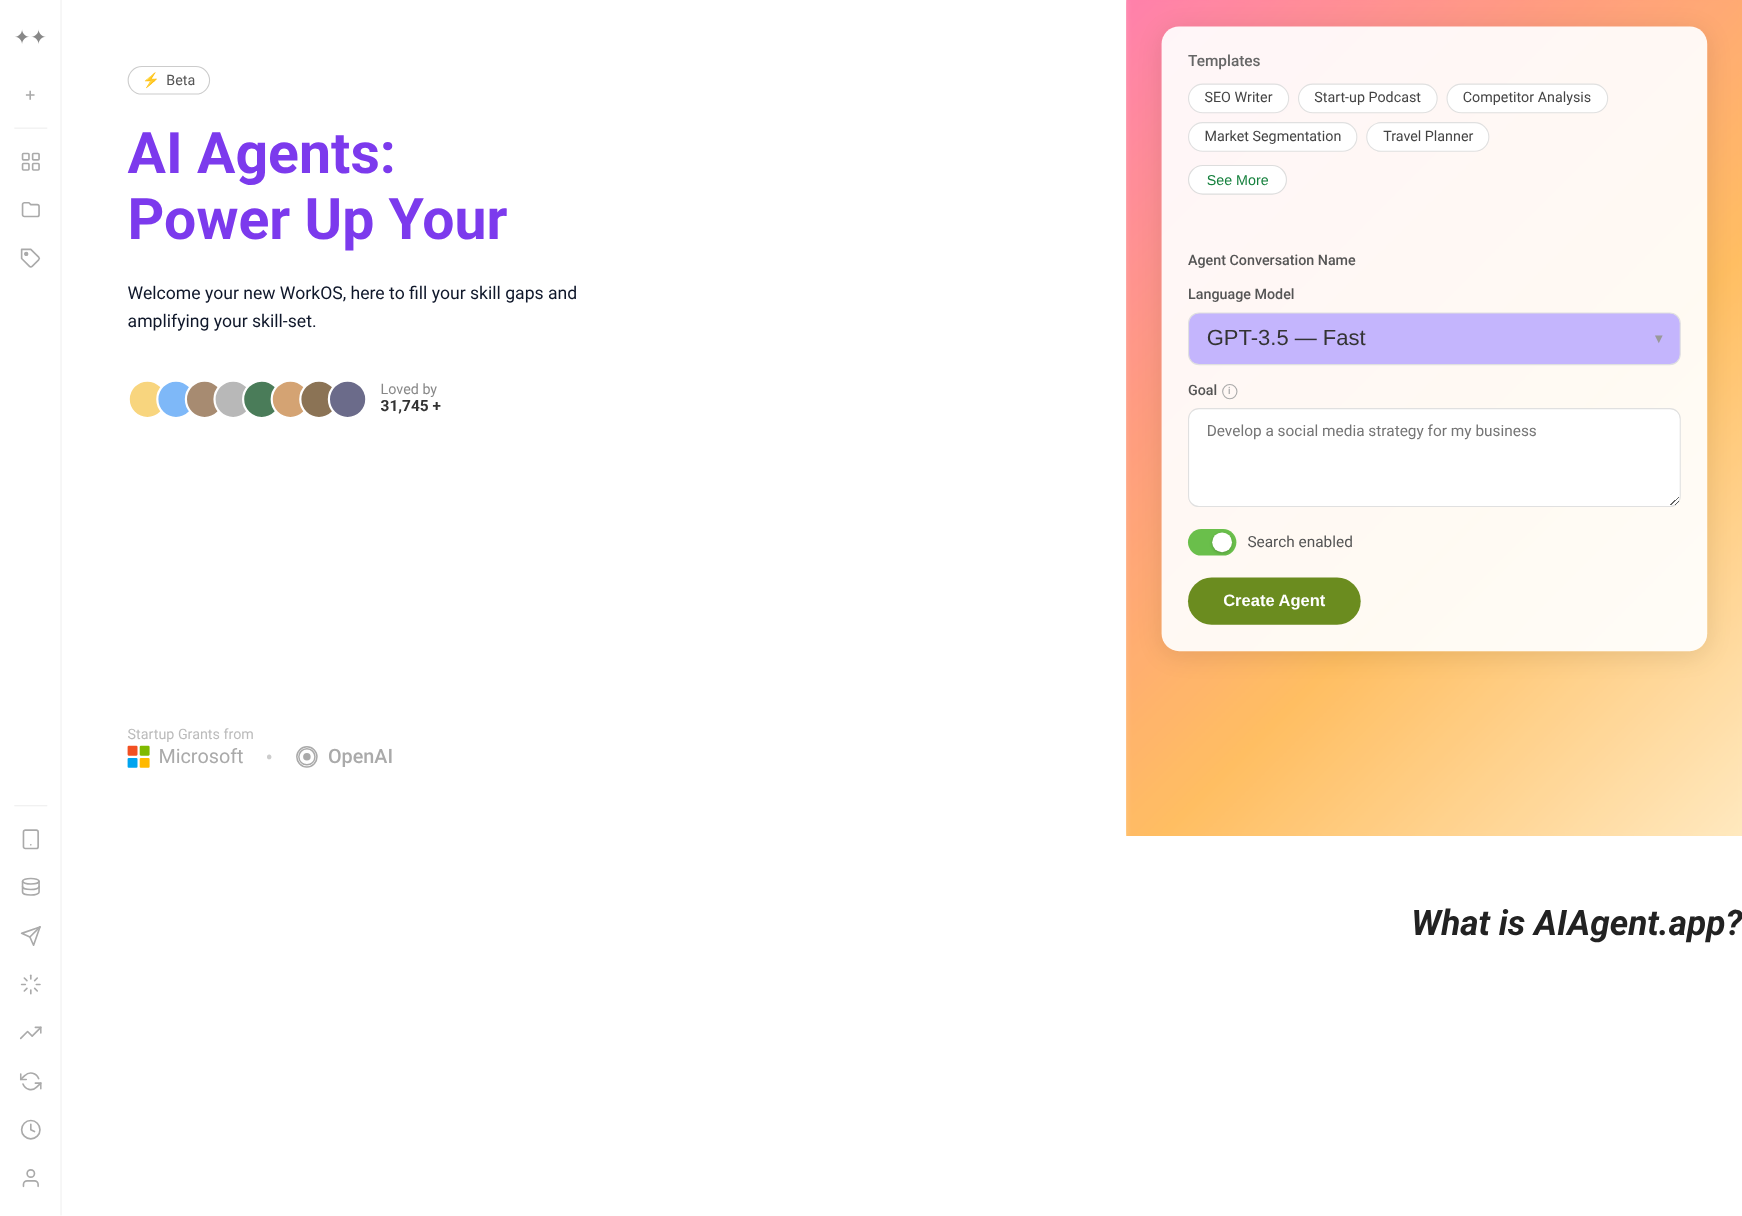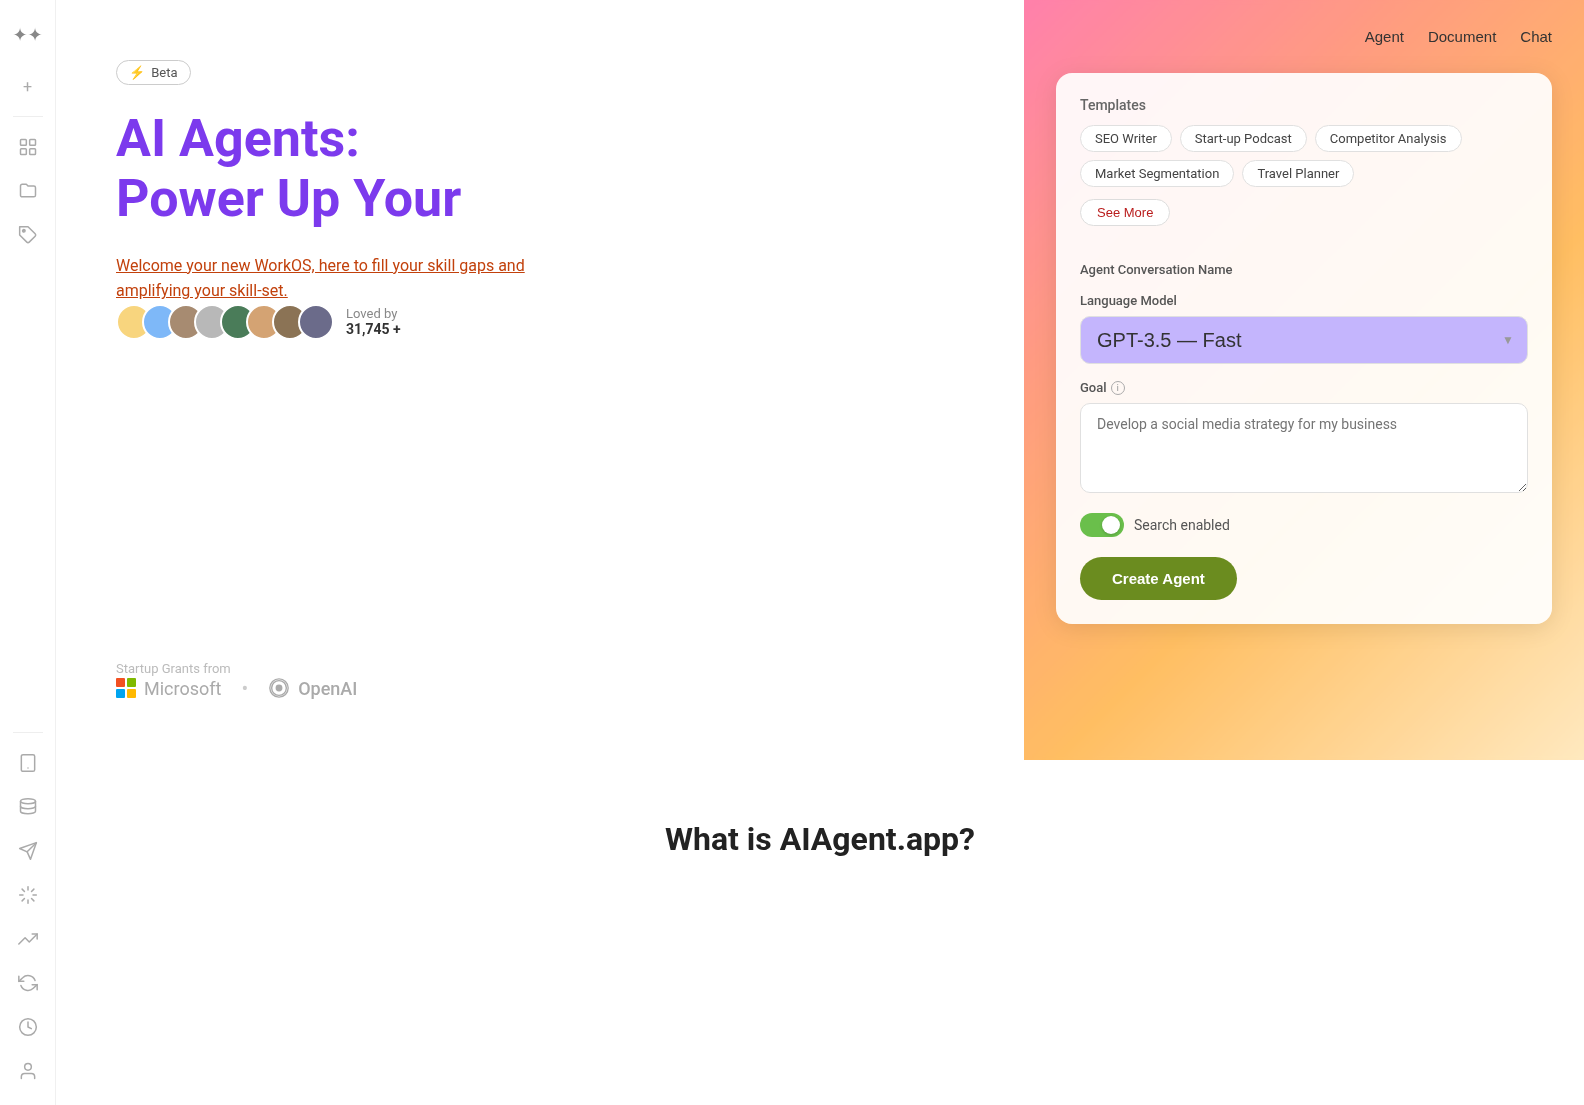--- a/index.html
+++ b/index.html
@@ -105,24 +105,24 @@
     .hero-title {
       font-size: 52px;
       font-weight: 700;
       color: #7c3aed;
       line-height: 1.15;
       margin-bottom: 24px;
     }
 
     .hero-subtitle {
       font-size: 16px;
-      color: #c2410c;
+      color: #0f172a;
       line-height: 1.6;
       max-width: 480px;
-      text-decoration: underline;
+      margin-bottom: 40px;
     }
 
     .avatars-row {
       display: flex;
       align-items: center;
       gap: 12px;
     }
     .avatar-stack {
       display: flex;
     }
@@ -267,23 +267,23 @@
       white-space: nowrap;
       transition: border-color 0.15s;
     }
 
     .see-more-btn {
       background: #fff;
       border: 1.5px solid #ddd;
       border-radius: 20px;
       padding: 5px 16px;
       font-size: 13px;
-      color: #b91c1c;
+      color: #15803d;
       cursor: pointer;
-      margin-bottom: 20px;
+      margin-bottom: 37px;
       display: inline-block;
     }
 
     .form-group {
       margin-bottom: 16px;
     }
     .form-label {
       font-size: 13px;
       color: #555;
       margin-bottom: 8px;
@@ -395,21 +395,22 @@
       font-size: 15px;
       font-weight: 600;
       cursor: pointer;
       transition: background 0.15s;
     }
 
     
     .bottom-section {
       background: #fff;
       padding: 60px 0;
-      text-align: center;
+      text-align: right;
+      font-style: italic;
     }
     .what-is-title {
       font-size: 32px;
       font-weight: 700;
       color: #222;
     }
 
     
     .sidebar-svg {
       width: 20px;
@@ -567,25 +568,20 @@
             </svg>
             <span>OpenAI</span>
           </div>
         </div>
       </div>
     </div>
 
     <div class="right-panel">
       <div class="right-panel-inner">
 
-        <div class="nav-tabs">
-          <button class="nav-tab">Agent</button>
-          <button class="nav-tab">Document</button>
-          <button class="nav-tab">Chat</button>
-        </div>
 
         <div class="form-card">
           <div class="form-group">
             <div class="templates-label">Templates</div>
             <div class="templates-row">
               <div class="template-chip">SEO Writer</div>
               <div class="template-chip">Start-up Podcast</div>
               <div class="template-chip">Competitor Analysis</div>
               <div class="template-chip">Market Segmentation</div>
               <div class="template-chip">Travel Planner</div>

